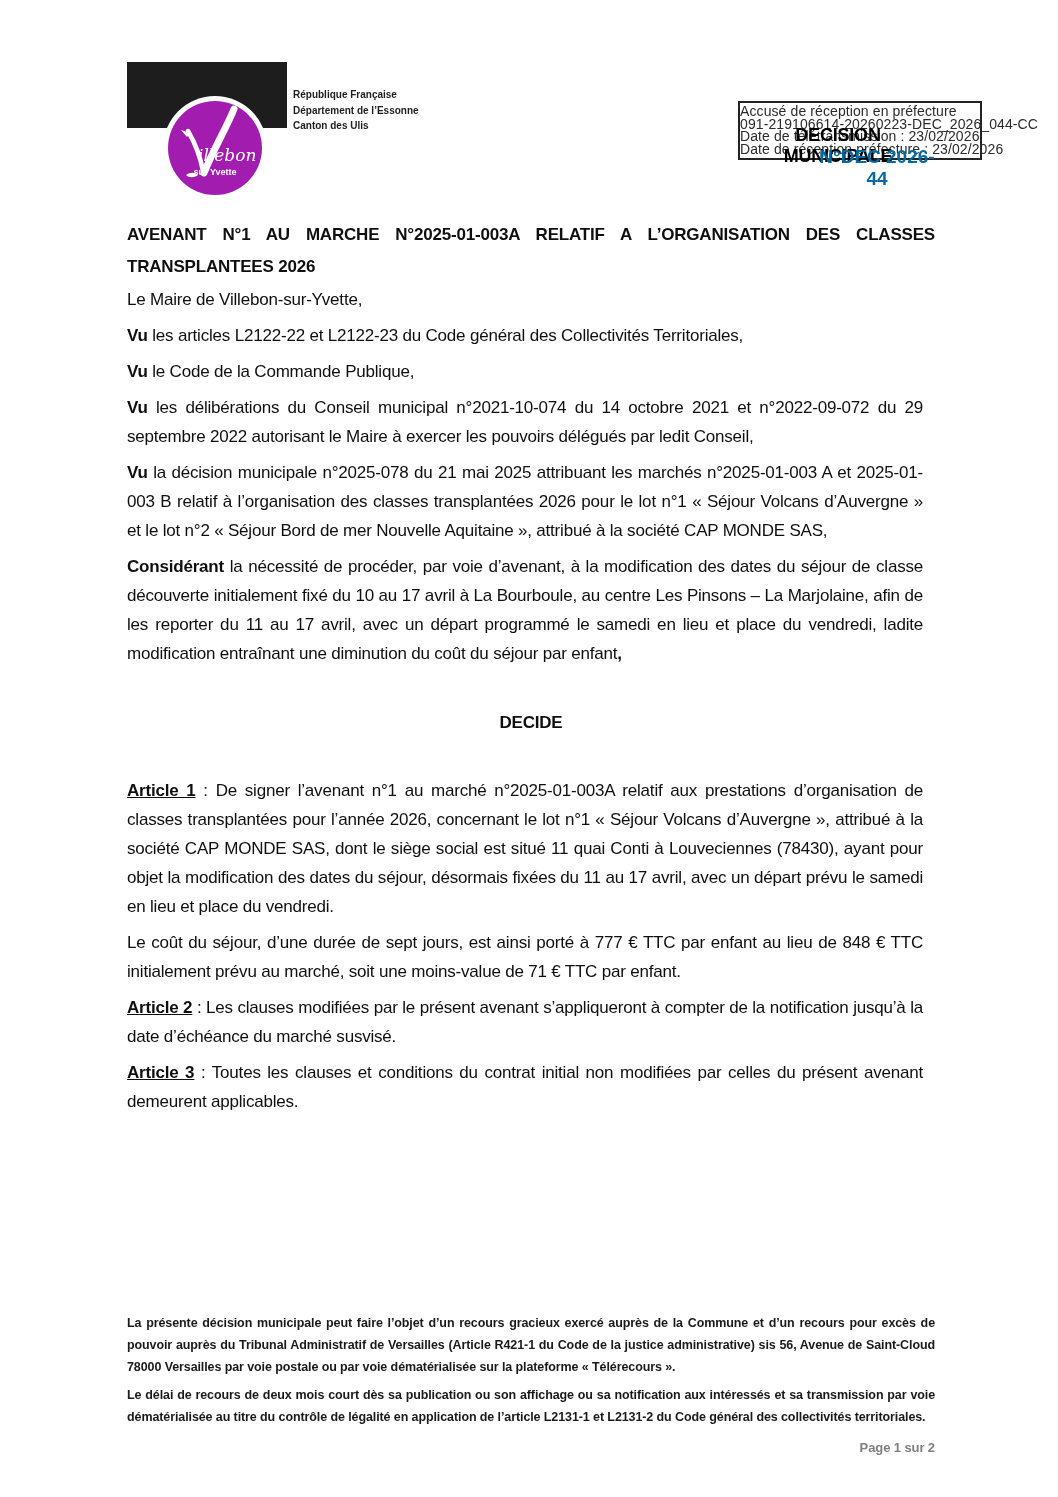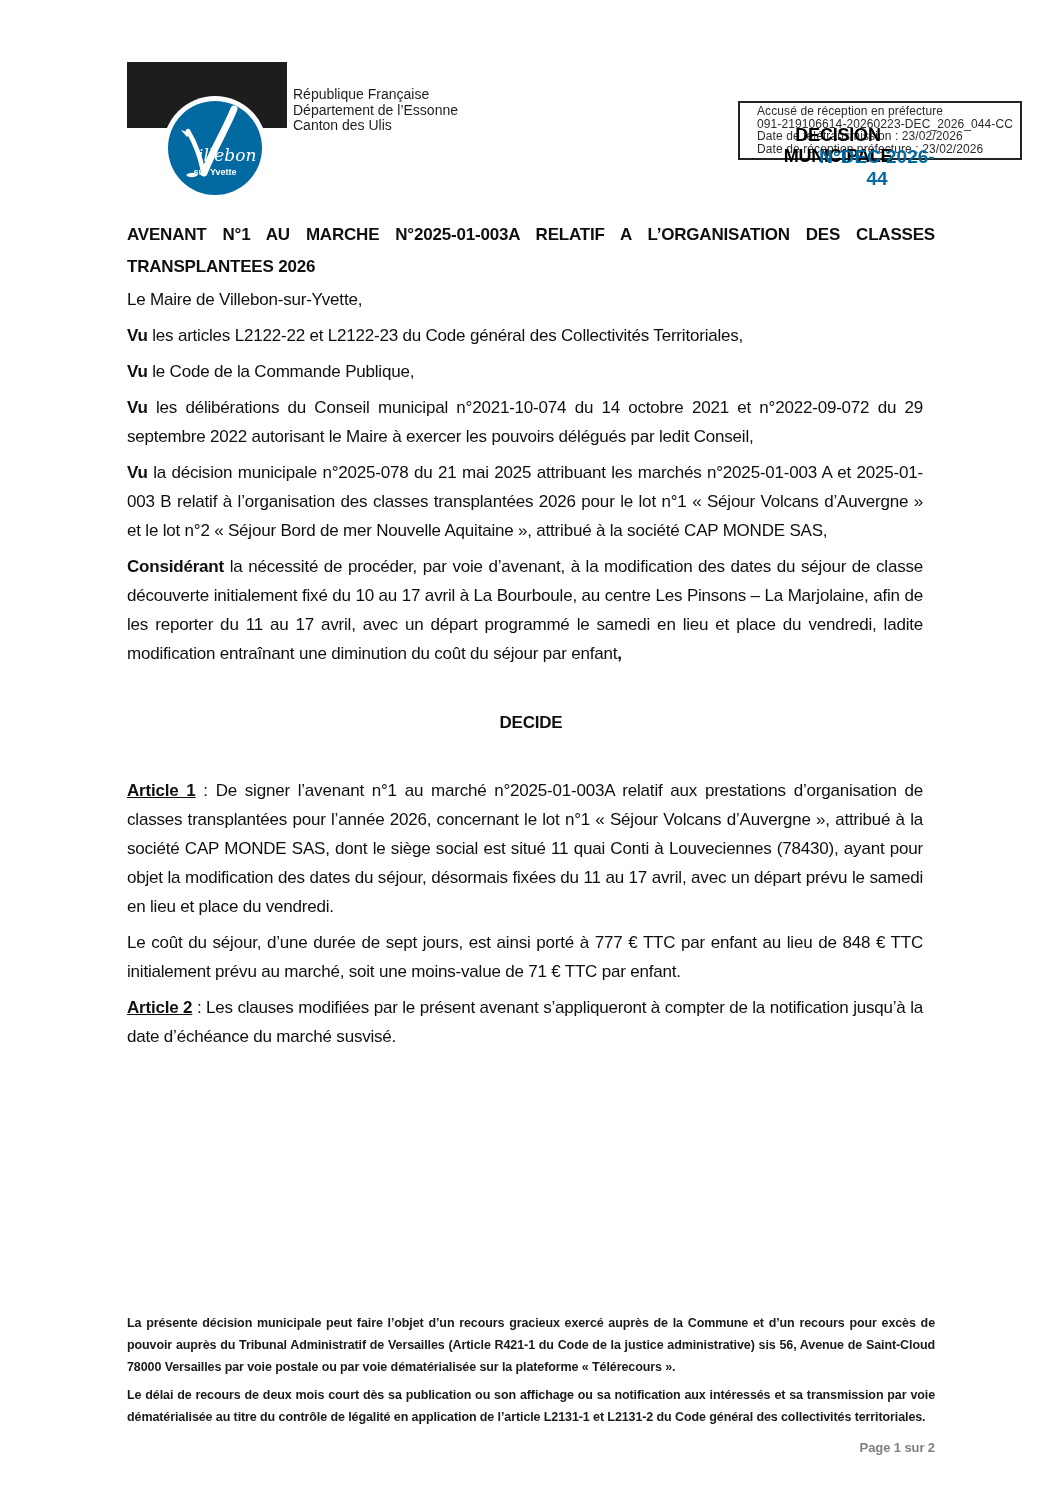--- a/index.html
+++ b/index.html
@@ -15,42 +15,42 @@
   .logo-rect{
     position:absolute;left:127px;top:62px;width:160px;height:66px;
     background:#1d1d1d;
   }
   .logo-ring{
     position:absolute;left:163px;top:96px;width:104px;height:104px;
     border-radius:50%;background:#ffffff;
   }
   .logo-circle{
     position:absolute;left:168px;top:101px;width:94px;height:94px;
-    border-radius:50%;background:#0369a1;color:#fff;overflow:hidden;text-decoration:underline;
+    border-radius:50%;background:#a21caf;color:#fff;overflow:hidden;text-decoration:underline;
   }
   .logo-circle svg{position:absolute;left:0;top:0;}
   .logo-script{
     position:absolute;left:30px;top:44px;
     font-family:"DejaVu Serif", serif;font-style:italic;
     font-size:17px;color:#fff;white-space:nowrap;
   }
   .logo-sub{
     position:absolute;left:0;top:66px;width:94px;text-align:center;
     font-size:9px;font-weight:bold;color:#fff;white-space:nowrap;
   }
   .authority{
     position:absolute;left:293px;top:87px;
-    font-size:14px;font-weight:normal;line-height:15.5px;color:#1d1d1d;
+    font-size:10px;font-weight:bold;line-height:15.5px;color:#1d1d1d;
   }
   
   .stamp-box{
-    position:absolute;left:738px;top:101px;width:284px;height:59px;
+    position:absolute;left:738px;top:101px;width:244px;height:59px;
     border:2px solid #232323;box-sizing:border-box;
-    padding:2px 0 0 17px;
-    font-size:12px;line-height:12.5px;color:#2b2b2b;
+    padding:2px 0 0 0;
+    font-size:14px;line-height:12.5px;color:#2b2b2b;
     letter-spacing:0.1px;white-space:nowrap;overflow:visible;
   }
   .decision-line1{
     position:absolute;left:740px;top:125px;width:196px;text-align:center;
     font-size:18px;font-weight:bold;letter-spacing:-0.2px;color:#000;
   }
   .decision-line2{
     position:absolute;left:812px;top:146px;width:130px;text-align:center;
     font-size:19px;font-weight:bold;color:#0369a1;
   }
@@ -126,19 +126,20 @@
   <p><span class="lead">Considérant</span><span> la nécessité de procéder, par voie d’avenant, à la modification des dates du séjour de classe découverte initialement fixé du 10 au 17 avril à La Bourboule, au centre Les Pinsons – La Marjolaine, afin de les reporter du 11 au 17 avril, avec un départ programmé le samedi en lieu et place du vendredi, ladite modification entraînant une diminution du coût du séjour par enfant</span><span class="lead">,</span></p>
 
   <p class="decide">DECIDE</p>
 
   <p><span class="article-label">Article 1</span><span> : </span><span>De signer l’avenant n°1 au marché n°2025-01-003A relatif aux prestations d’organisation de classes transplantées pour l’année 2026, concernant le lot n°1 « Séjour Volcans d’Auvergne », attribué à la société CAP MONDE SAS, dont le siège social est situé 11 quai Conti à Louveciennes (78430), ayant pour objet la modification des dates du séjour, désormais fixées du 11 au 17 avril, avec un départ prévu le samedi en lieu et place du vendredi.</span></p>
 
   <p>Le coût du séjour, d’une durée de sept jours, est ainsi porté à 777 € TTC par enfant au lieu de 848 € TTC initialement prévu au marché, soit une moins-value de 71 € TTC par enfant.</p>
 
   <p><span class="article-label">Article 2</span><span> : </span><span>Les clauses modifiées par le présent avenant s’appliqueront à compter de la notification jusqu’à la date d’échéance du marché susvisé.</span></p>
 
+  <p><span class="article-label">Article 3</span><span> : </span><span>Toutes les clauses et conditions du contrat initial non modifiées par celles du présent avenant demeurent applicables.</span></p>
 </div>
 
 <div class="footnote">
   <p>La présente décision municipale peut faire l’objet d’un recours gracieux exercé auprès de la Commune et d’un recours pour excès de pouvoir auprès du Tribunal Administratif de Versailles (Article R421-1 du Code de la justice administrative) sis 56, Avenue de Saint-Cloud 78000 Versailles par voie postale ou par voie dématérialisée sur la plateforme « Télérecours ».</p>
   <p>Le délai de recours de deux mois court dès sa publication ou son affichage ou sa notification aux intéressés et sa transmission par voie dématérialisée au titre du contrôle de légalité en application de l’article L2131-1 et L2131-2 du Code général des collectivités territoriales.</p>
   <p class="page-label">Page 1 sur 2</p>
 </div>
 
 </body></html>

